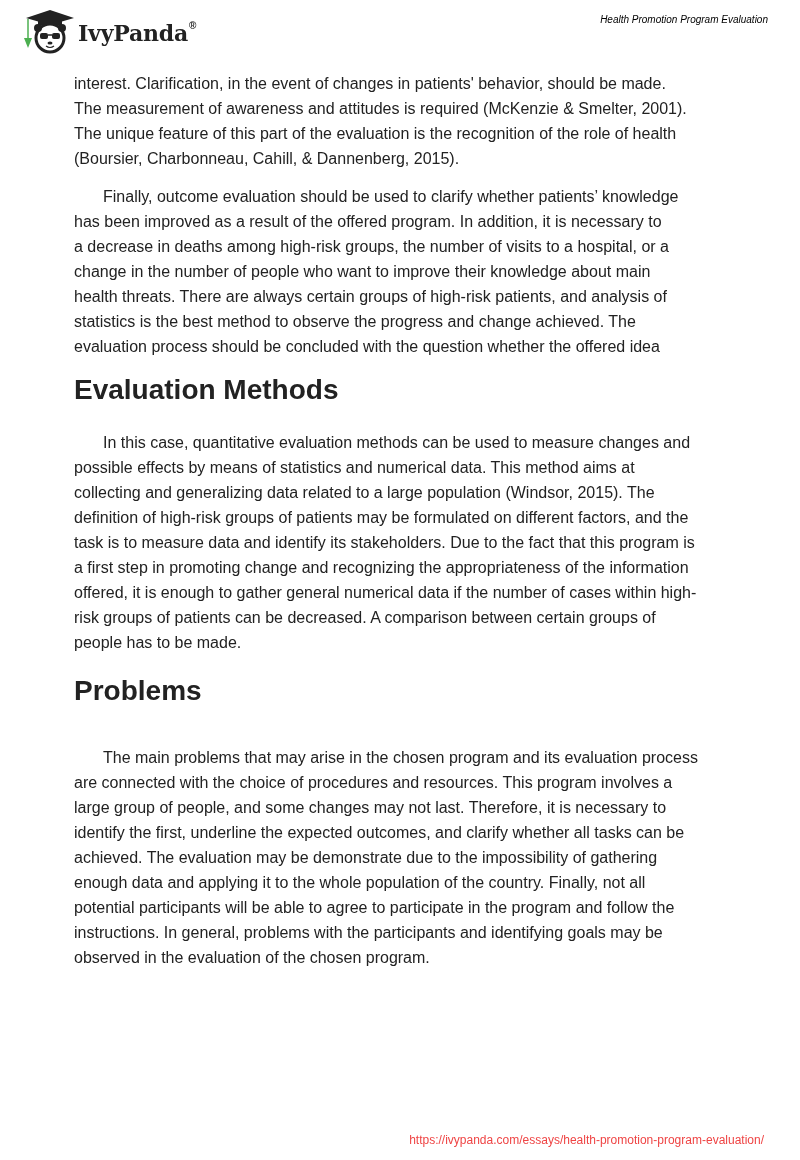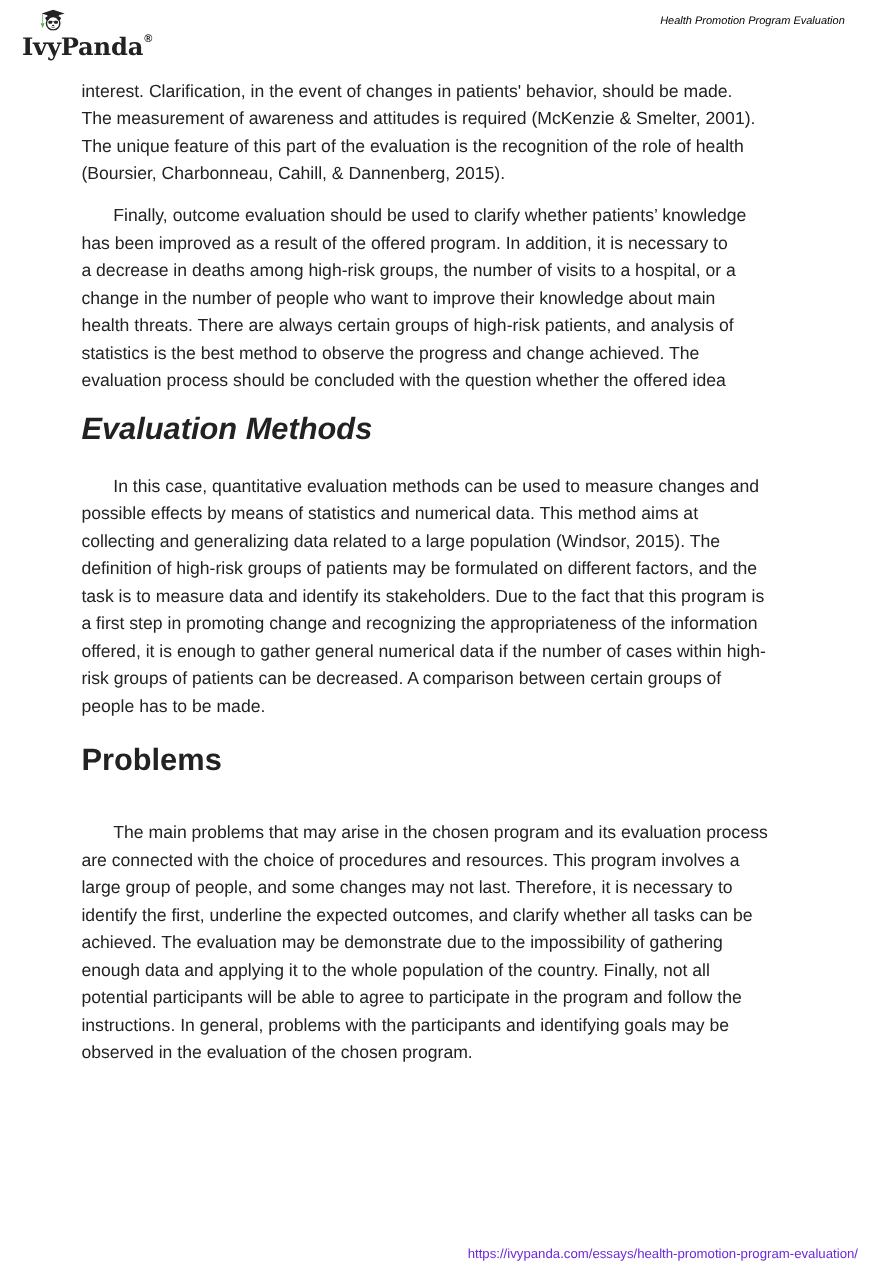--- a/index.html
+++ b/index.html
@@ -1,31 +1,31 @@
 <!DOCTYPE html>
 <html><head>
   <meta charset="utf-8">
   <style>
     html, body { margin: 0; padding: 0; background: #ffffff; }
     body { width: 800px; height: 1160px; position: relative; overflow: hidden;
            font-family: "Liberation Sans", sans-serif; color: #222222; }
     .header { position: absolute; top: 0; left: 0; width: 800px; height: 60px; }
-    .logo { position: absolute; left: 18px; top: 8px; height: 46px; display: flex; align-items: flex-start; flex-direction: column; }
+    .logo { position: absolute; left: 18px; top: 8px; height: 46px; display: flex; align-items: center; }
     .logo-mark { width: 58px; height: 46px; }
     .logo-text { font-family: "DejaVu Serif", serif; font-weight: bold; font-size: 22px; color: #222; margin-left: 2px; letter-spacing: -0.2px; position: relative; top: 2px; }
     .logo-reg { font-size: 10px; vertical-align: super; position: relative; top: -4px; margin-left: 1px; font-family: "Liberation Sans", sans-serif; }
     .doc-title { position: absolute; right: 32px; top: 14px; font-size: 10px; color: #000000; font-style: italic; }
     .content { position: absolute; left: 74px; top: 71px; width: 660px; }
     .line { font-size: 16px; line-height: 25px; height: 25px; white-space: nowrap; color: #222; }
     .indent { padding-left: 29px; }
     .para { margin-bottom: 13px; }
     h2 { font-size: 28px; font-weight: bold; color: #222; margin: 0; height: 36px; line-height: 36px; }
-    .h-eval { margin-top: 2px; margin-bottom: 22px; font-style: italic; }
+    .h-eval { margin-top: 2px; margin-bottom: 22px; }
     .h-prob { margin-top: 18px; margin-bottom: 36px; }
-    .footer-url { position: absolute; right: 20px; top: 1133px; font-size: 12px; color: #6d28d9; }
+    .footer-url { position: absolute; right: 36px; top: 1133px; font-size: 12px; color: #ef4444; }
   </style>
 </head>
 <body>
 
 <div class="header">
   <div class="logo">
     <svg class="logo-mark" viewBox="0 0 58 46">
 
       <polygon points="8,10 32,2 56,10 32,17" fill="#222"></polygon>
       <rect x="20" y="11" width="24" height="6" fill="#222"></rect>

